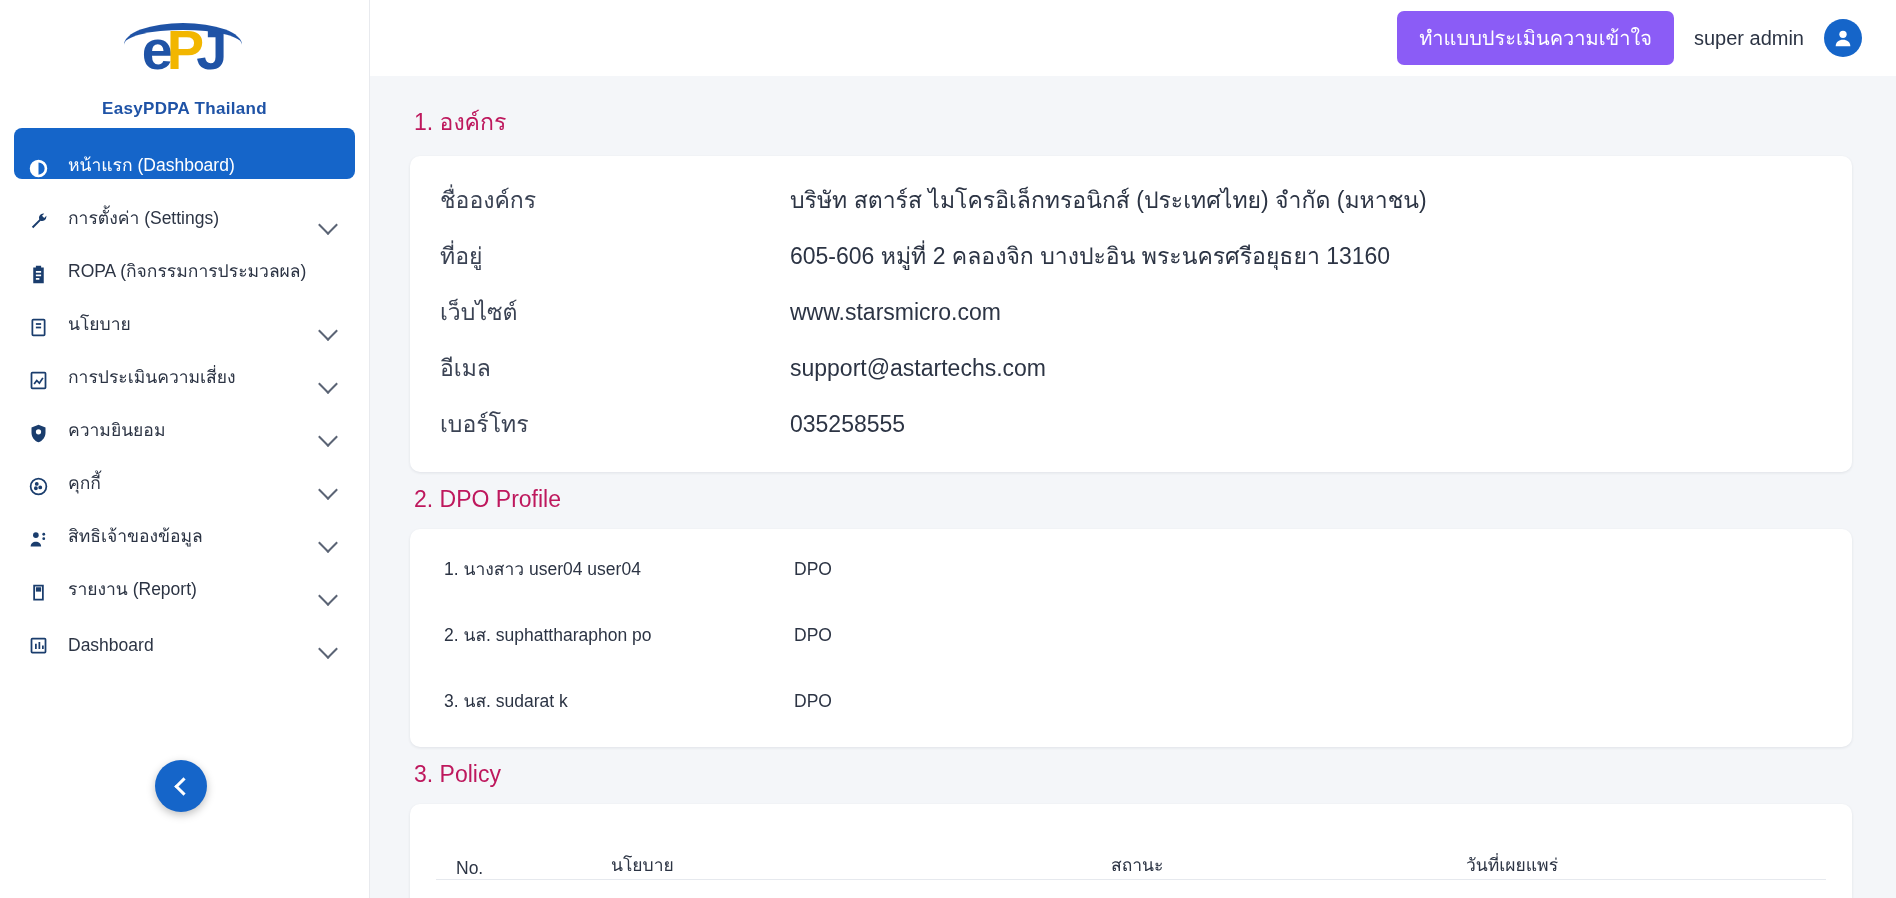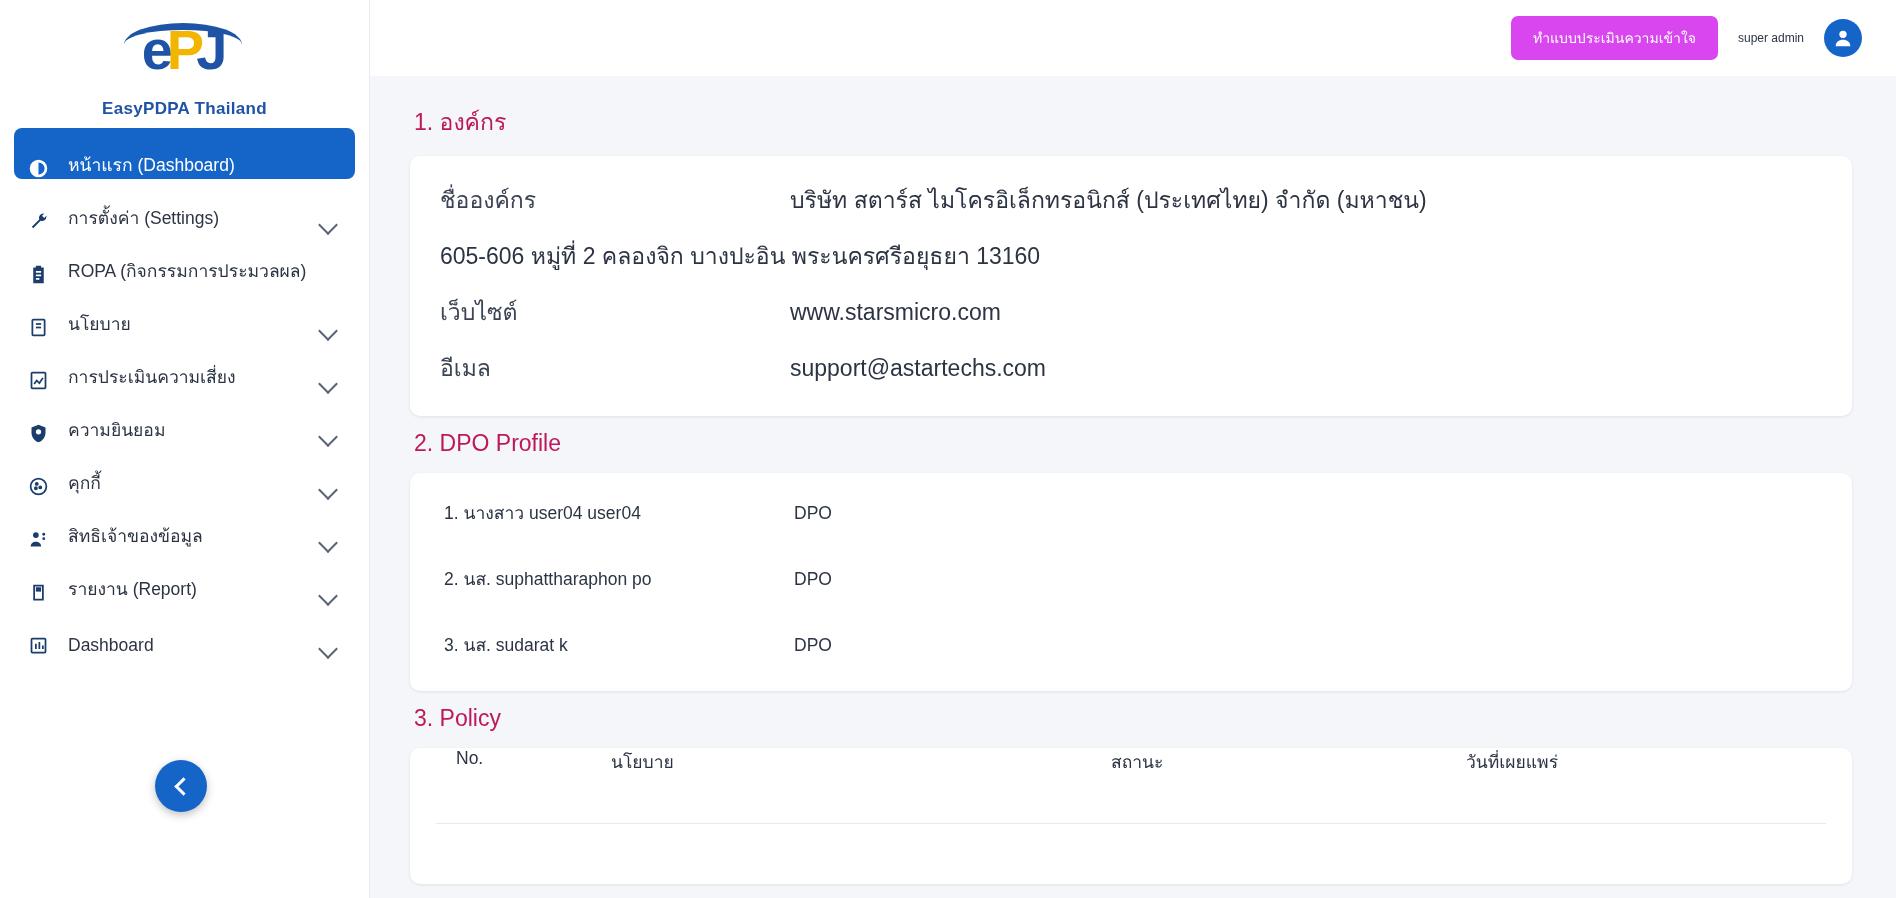--- a/index.html
+++ b/index.html
@@ -151,31 +151,31 @@
   .topbar {
     height: 76px;
     background: #ffffff;
     display: flex;
     align-items: center;
     justify-content: flex-end;
     padding-right: 34px;
     gap: 20px;
   }
   .survey-btn {
-    background: #d946ef;
+    background: #8b5cf6;
     color: #ffffff;
-    font-size: 14px;
+    font-size: 20px;
     padding: 11px 22px;
     border-radius: 7px;
     border: none;
     cursor: pointer;
     white-space: nowrap;
   }
   .user-name {
-    font-size: 12px;
+    font-size: 20px;
     color: #2c3444;
   }
   .avatar {
     width: 38px; height: 38px;
     border-radius: 50%;
     background: #1565c9;
     display: flex;
     align-items: center;
     justify-content: center;
   }
@@ -224,21 +224,21 @@
 
   .table-card {
     background: #ffffff;
     border-radius: 10px;
     box-shadow: 0 1px 3px rgba(20,30,50,0.09);
     padding: 0 26px;
   }
   .thead {
     display: flex;
     height: 76px;
-    align-items: flex-start;
+    align-items: flex-end;
     font-size: 17.5px;
     color: #2c3444;
     border-bottom: 1px solid #e6e9ee;
     padding-left: 20px;
   }
   .th-no { width: 155px; }
   .th-policy { width: 500px; }
   .th-status { width: 355px; }
   .th-date { flex: 1; }
   .trow {
@@ -403,29 +403,34 @@
     <div class="content">
 
       <h2 class="section-title">1. องค์กร</h2>
 
       <div class="card">
         <div class="info-row">
           <span class="info-label">ชื่อองค์กร</span>
           <span class="info-value">บริษัท สตาร์ส ไมโครอิเล็กทรอนิกส์ (ประเทศไทย) จำกัด (มหาชน)</span>
         </div>
         <div class="info-row">
+          <span class="info-label">ที่อยู่</span>
           <span class="info-value">605-606 หมู่ที่ 2 คลองจิก บางปะอิน พระนครศรีอยุธยา 13160</span>
         </div>
         <div class="info-row">
           <span class="info-label">เว็บไซต์</span>
           <span class="info-value">www.starsmicro.com</span>
         </div>
         <div class="info-row">
           <span class="info-label">อีเมล</span>
           <span class="info-value">support@astartechs.com</span>
+        </div>
+        <div class="info-row">
+          <span class="info-label">เบอร์โทร</span>
+          <span class="info-value">035258555</span>
         </div>
       </div>
 
       <h2 class="section-title">2. DPO Profile</h2>
 
       <div class="card">
         <div class="dpo-row">
           <span class="dpo-name">1. นางสาว user04 user04</span>
           <span class="dpo-role">DPO</span>
         </div>

